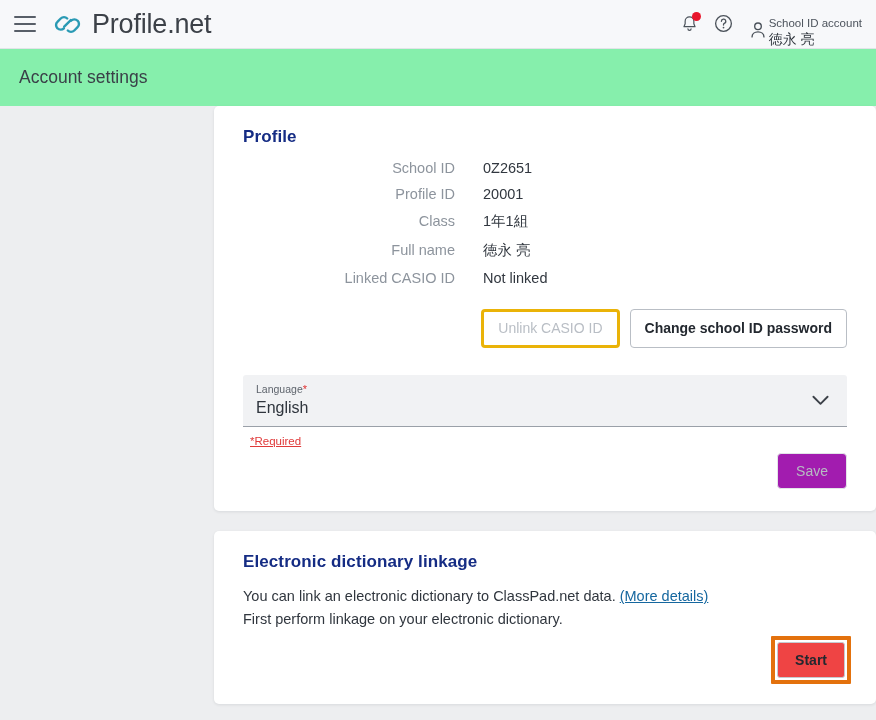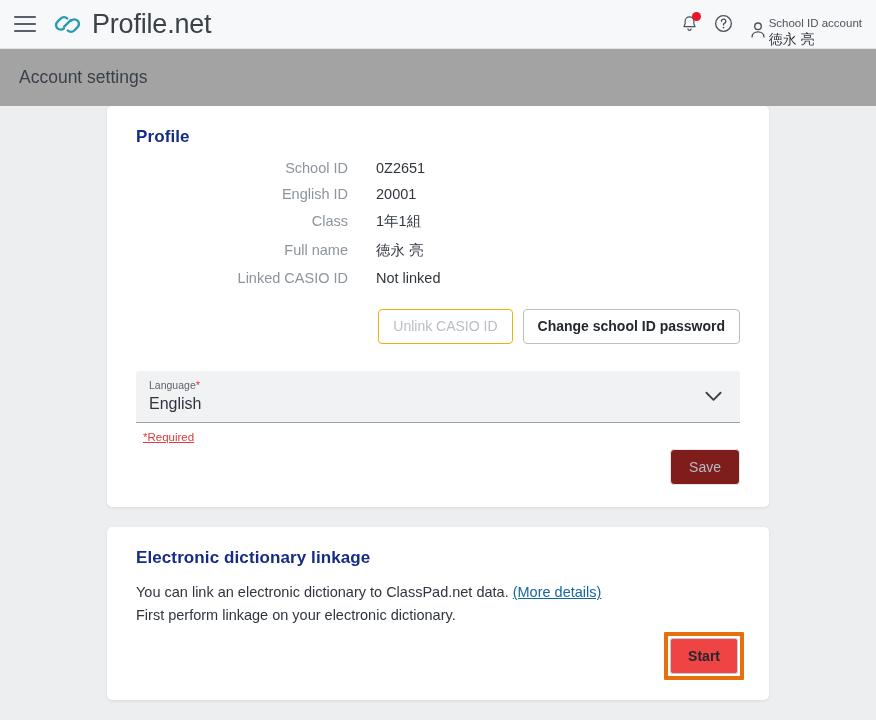--- a/index.html
+++ b/index.html
@@ -81,34 +81,34 @@
   .account-name {
     font-size: 14px; color: #30363e; display: block;
   }
 
   
   .page-title-bar {
     height: 57px;
     display: flex;
     align-items: center;
     padding-left: 19px;
-    background: #a3a3a3;
+    background: #86efac;
   }
   .page-title {
     font-size: 17.5px;
     color: #3a4048;
     font-weight: 400;
   }
 
   
   .content {
     padding: 0 0 0 0;
     display: flex;
     flex-direction: column;
-    align-items: center;
+    align-items: flex-end;
   }
   .card {
     width: 662px;
     background: #ffffff;
     border-radius: 5px;
     box-shadow: 0 1px 3px rgba(30,35,45,0.10);
     padding: 0;
   }
   .card + .card { margin-top: 20px; }
 
@@ -158,21 +158,21 @@
     background: #ffffff;
     cursor: pointer;
     line-height: 1.1;
     white-space: nowrap;
   }
   .btn-outline {
     border: 1px solid #b9bec5;
     color: #23282f;
   }
   .btn-disabled {
-    border: 1px solid #eab308;
+    border: 3px solid #eab308;
     color: #b9bec5;
     cursor: default;
     font-weight: normal;
   }
 
   
   .field-wrap { padding: 27px 29px 0 29px; }
   .select-field {
     position: relative;
     background: #f1f2f4;
@@ -208,21 +208,21 @@
     text-decoration: underline;
   }
   .save-row {
     display: flex;
     justify-content: flex-end;
     padding: 6px 29px 22px 0;
   }
   .btn-save {
     border: 1px solid #e3e5e8;
     color: #b6bbc2;
-    background: #7f1d1d;
+    background: #a21caf;
     border-radius: 4px;
     font-size: 14px;
     padding: 9px 18px;
     cursor: default;
   }
 
   
   .dict-body {
     padding: 13px 29px 0 29px;
     font-size: 14.5px;
@@ -320,21 +320,21 @@
 
   <div class="card">
     <div class="card-title">Profile</div>
 
     <div class="profile-rows">
       <div class="prow">
         <span class="prow-label">School ID</span>
         <span class="prow-value">0Z2651</span>
       </div>
       <div class="prow">
-        <span class="prow-label">English ID</span>
+        <span class="prow-label">Profile ID</span>
         <span class="prow-value">20001</span>
       </div>
       <div class="prow">
         <span class="prow-label">Class</span>
         <span class="prow-value">1年1組</span>
       </div>
       <div class="prow">
         <span class="prow-label">Full name</span>
         <span class="prow-value">徳永 亮</span>
       </div>

